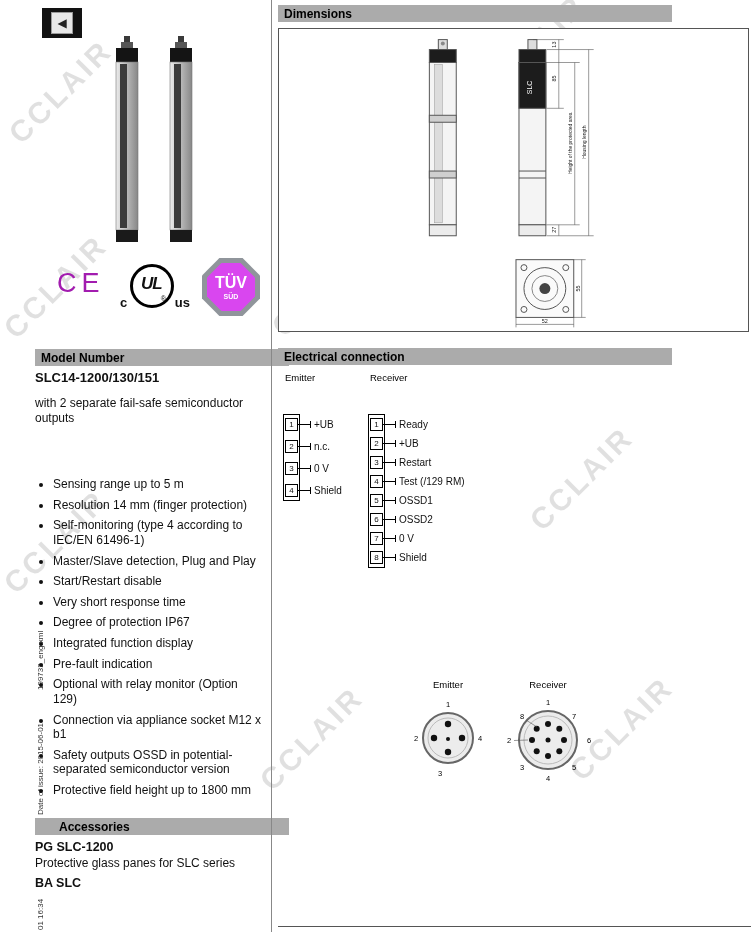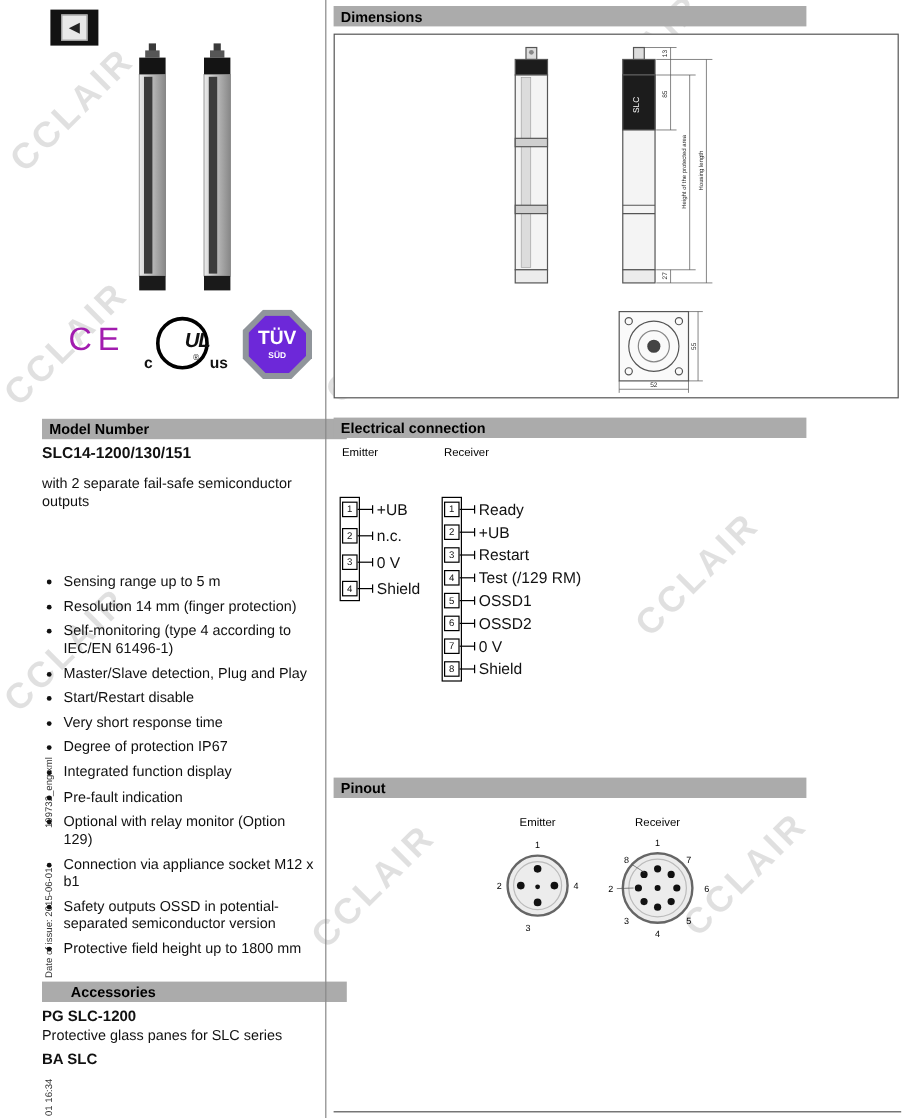--- a/index.html
+++ b/index.html
@@ -43,44 +43,44 @@
   .acc-name { position:absolute; left:0; font-size:12.5px; font-weight:bold; }
   .acc-desc { position:absolute; left:0; width:228px; font-size:12px; line-height:1.25; }
 
   
   .ce-mark { position:absolute; left:57px; top:268px; font-size:27px; letter-spacing:5px; color:#a21caf; }
   .ul-mark { position:absolute; left:120px; top:262px; width:78px; height:52px; }
   .ul-c  { position:absolute; left:0; bottom:4px; font-size:13px; font-weight:bold; }
   .ul-us { position:absolute; right:8px; bottom:4px; font-size:13px; font-weight:bold; }
   .ul-circle { position:absolute; left:10px; top:2px; width:44px; height:44px; border:3px solid #000;
                border-radius:50%; background:#fff; }
-  .ul-text { position:absolute; top:7px; left:8px; font-size:17px; font-weight:bold; font-style:italic; letter-spacing:-1px;margin-left:13px; }
+  .ul-text { position:absolute; top:7px; left:8px; font-size:17px; font-weight:bold; font-style:italic; letter-spacing:-1px; }
   .ul-reg  { position:absolute; bottom:3px; right:5px; font-size:7px; }
   .tuv-mark { position:absolute; left:202px; top:258px; width:58px; height:58px; background:#90959b;
               clip-path:polygon(30% 0,70% 0,100% 30%,100% 70%,70% 100%,30% 100%,0 70%,0 30%);
               display:flex; align-items:center; justify-content:center; }
-  .tuv-inner { width:48px; height:48px; background:#6d28d9;
+  .tuv-inner { width:48px; height:48px; background:#d946ef;
                clip-path:polygon(30% 0,70% 0,100% 30%,100% 70%,70% 100%,30% 100%,0 70%,0 30%);
                color:#fff; display:flex; flex-direction:column; align-items:center; justify-content:center;border-radius:15px; }
   .tuv-l1 { font-size:16px; font-weight:bold; line-height:1; }
   .tuv-l2 { font-size:7px; font-weight:bold; margin-top:2px; }
 
   
   .right-col { position:absolute; left:278px; top:0; width:473px; height:932px; }
   .dim-box { position:absolute; left:0; top:28px; width:471px; height:304px; border:1px solid #555; background:#fff; }
   .dim-box svg { width:100%; height:100%; display:block; }
 
   .col-label { position:absolute; font-size:9.5px; color:#000; }
   .conn-outline { position:absolute; border:1px solid #000; width:17px; background:#fff; }
   .pin-row { position:absolute; display:flex; align-items:center; height:13px; }
   .pn { width:13px; height:13px; border:1px solid #000; font-size:8px; line-height:11px;
         text-align:center; background:#fff; flex:0 0 13px; }
   .pin-line { width:12px; height:1px; background:#000; }
   .pin-tick { width:1px; height:7px; background:#000; margin-right:2px; }
-  .pin-label { font-size:13px; white-space:nowrap; padding-left:1px; }
+  .pin-label { font-size:10px; white-space:nowrap; padding-left:1px; }
 
   .pinout-svg { position:absolute; left:90px; top:676px; width:280px; height:118px; }
   svg text { font-family:"Liberation Sans", sans-serif; }
 
   .towers { position:absolute; left:98px; top:36px; width:130px; height:212px; }
 </style>
 </head>
 <body>
 
 <div class="page">
@@ -336,23 +336,20 @@
         <span class="pin-tick"></span>
       <span class="pin-label">0 V</span>
     </div>
     <div class="pin-row" style="left:92px;top:551px;">
       <span class="pn">8</span>
       <span class="pin-line"></span>
         <span class="pin-tick"></span>
       <span class="pin-label">Shield</span>
     </div>
 
-    <div class="sec-bar bar-right" style="top:648px;">
-      <span>Pinout</span>
-    </div>
 
     <svg class="pinout-svg" viewBox="0 0 280 118">
       <text x="80" y="12" text-anchor="middle" font-size="9.5">Emitter</text>
       <text x="180" y="12" text-anchor="middle" font-size="9.5">Receiver</text>
 
       <circle cx="80" cy="62" r="25" fill="#ececec" stroke="#666" stroke-width="2"></circle>
       <circle cx="80" cy="62" r="20" fill="none" stroke="#bbb" stroke-width="1"></circle>
       <g fill="#111">
         <circle cx="80" cy="48" r="3.2"></circle>
           <circle cx="66" cy="62" r="3.2"></circle>

